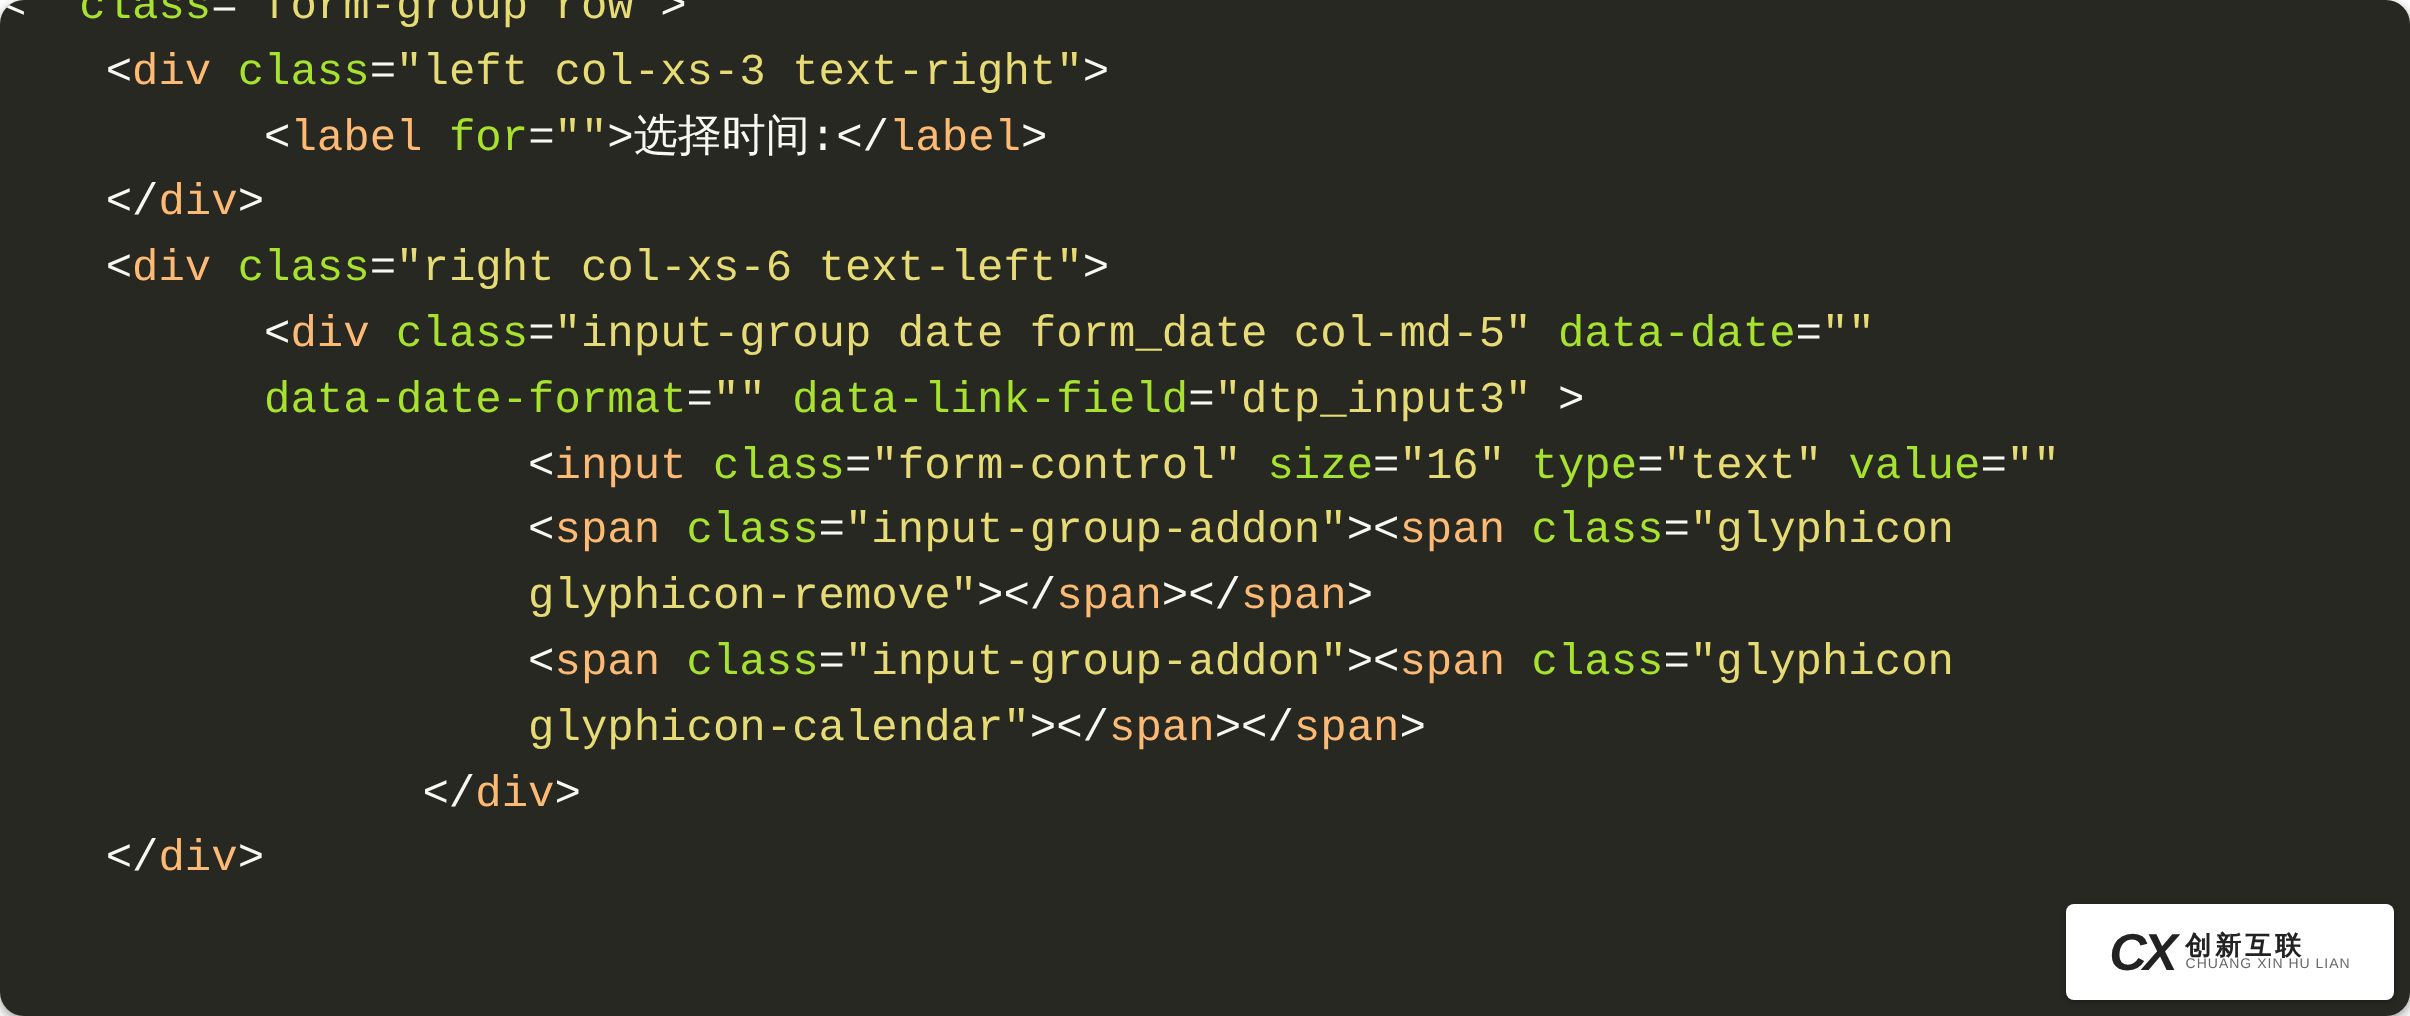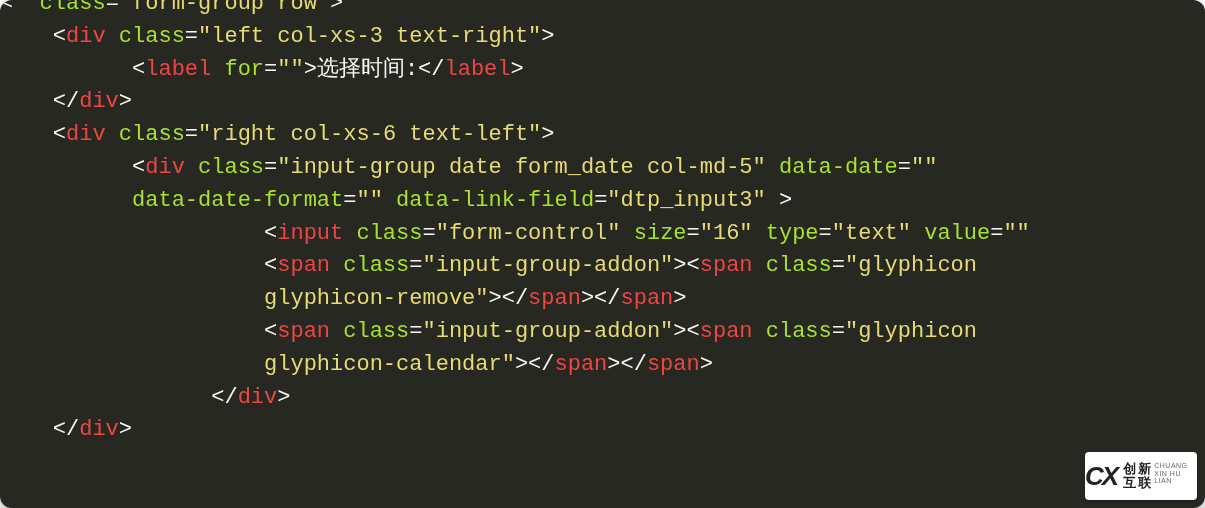--- a/index.html
+++ b/index.html
@@ -19,52 +19,52 @@
     line-height: 32.8px;
     color: #f8f8f2;
     overflow: hidden;
     position: relative;
     box-shadow: 0 2px 6px rgba(0,0,0,0.4);
   }
   .line {
     white-space: pre;
     padding-left: 0;
   }  
-  .elem     { color: #ef4444; font-family: Liberation Mono, monospace; }  
+  .elem     { color: #fdba74; font-family: Liberation Mono, monospace; }  
   .attr     { color: #a6e22e; }  
   .punct    { color: #f8f8f2; }  
   .str      { color: #e6db74; }  
   .txt      { color: #f8f8f2; font-family: Liberation Mono, monospace; }  
   .br       { color: #f8f8f2; }  
 
   .watermark {
     position: absolute;
     right: 8px;
     bottom: 8px;
-    width: 112px;
+    width: 164px;
     height: 48px;
     background: #fff;
     border-radius: 4px;
     display: flex;
     align-items: center;
     justify-content: center;
     gap: 6px;
     font-family: Arial, sans-serif;
     box-shadow: 0 1px 3px rgba(0,0,0,0.3);
   }
   .watermark .logo {
     font-size: 26px;
     font-weight: 700;
     color: #222;
     font-style: italic;
     letter-spacing: -2px;
   }
   .watermark .cn {
     display: flex;
-    flex-direction: row;
+    flex-direction: column;
     line-height: 1.05;
     color: #222;
   }
   .watermark .cn .big { font-size: 13px; font-weight: 700; letter-spacing: 2px; }
   .watermark .cn .small { font-size: 7px; letter-spacing: 0.5px; color: #666; }
 </style>
 </head>
 <body>
 
 <div class="code-block">

